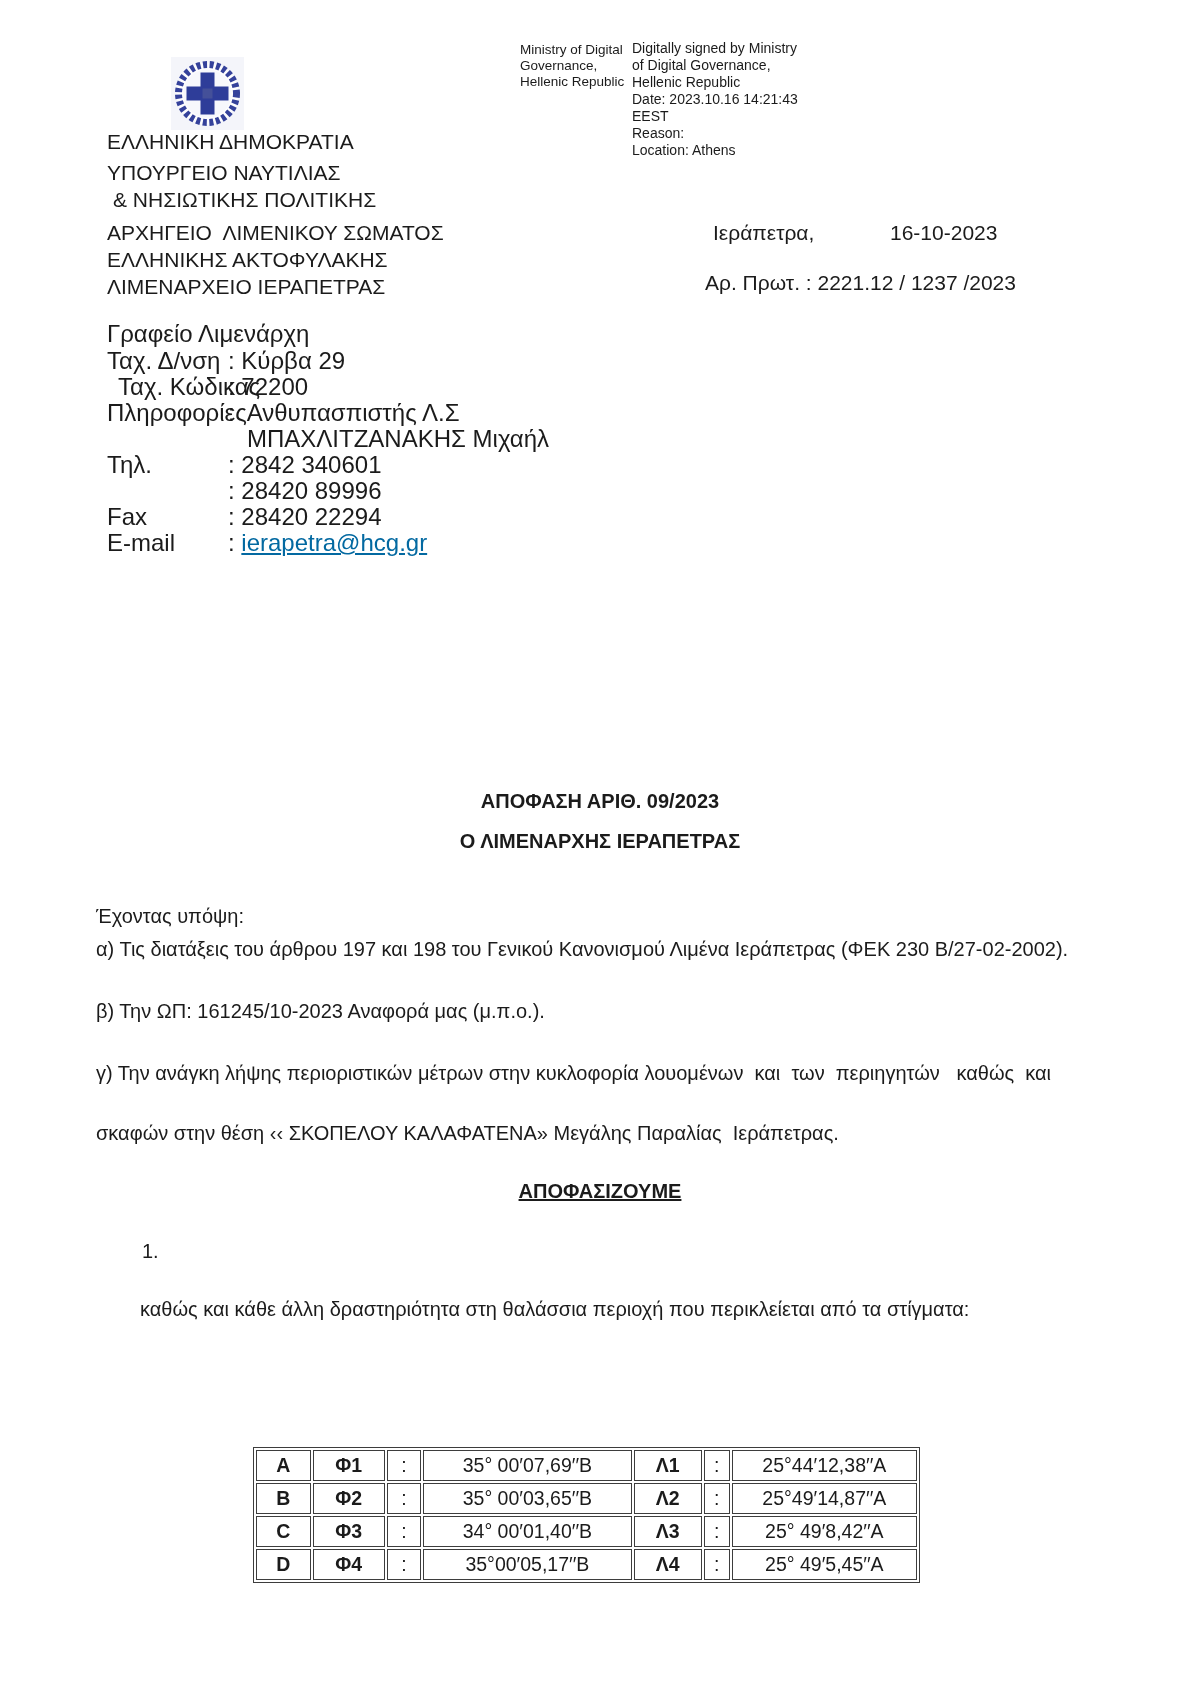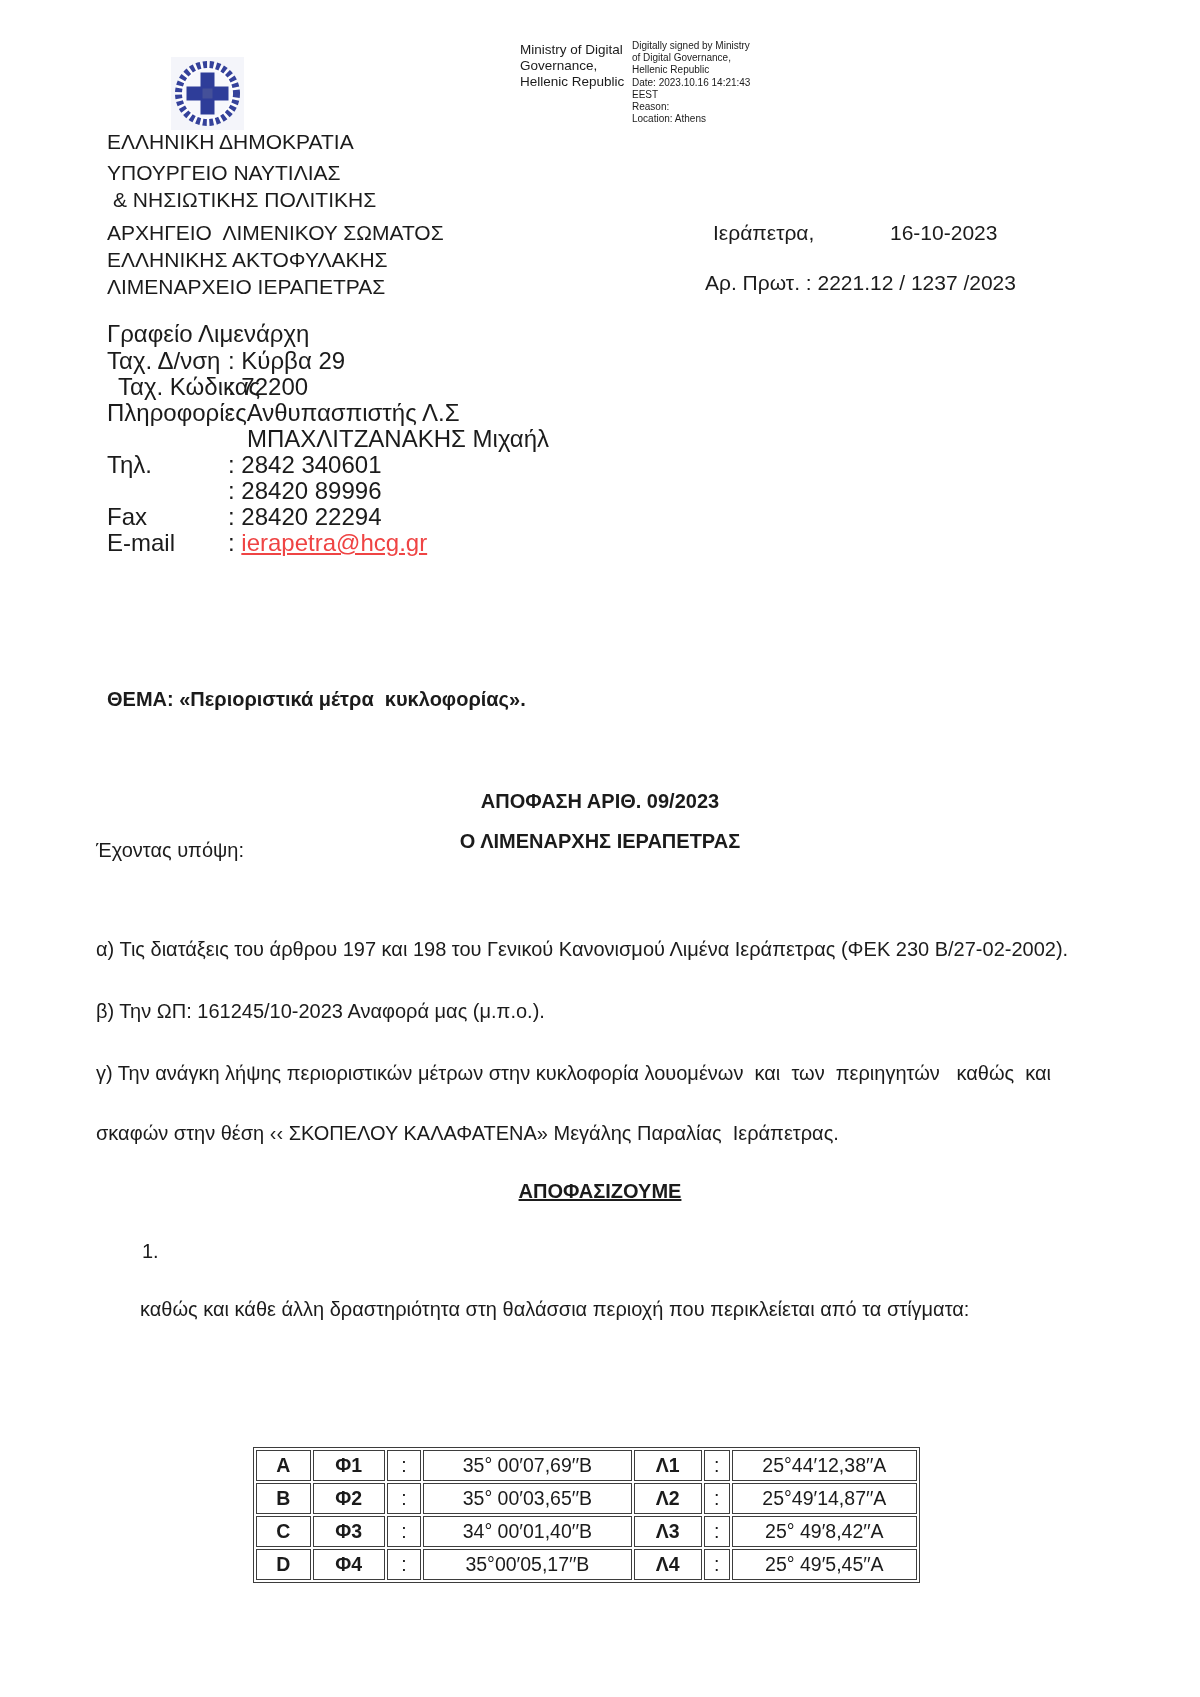--- a/index.html
+++ b/index.html
@@ -8,23 +8,23 @@
     font-family:"Liberation Sans",sans-serif;color:#1b1b1b;overflow:hidden;
   }
   .t{position:absolute;white-space:pre;}
   .b{font-weight:bold;}
   .center{left:0;width:1200px;text-align:center;}
   .hdr{font-size:21px;}
   .body-txt{font-size:20px;}
   .small-label{font-size:24px;}
   .ada{font-size:25px;letter-spacing:0.5px;}
   .signer{font-size:13.5px;line-height:1.18;}
-  .sigdetails{font-size:10px;line-height:1.22;}
+  .sigdetails{font-size:14px;line-height:1.22;}
   .underline{text-decoration:underline;}
-  .email-link{color:#ef4444;text-decoration:underline;cursor:pointer;}
+  .email-link{color:#0369a1;text-decoration:underline;cursor:pointer;}
   table.coords{
     position:absolute;left:253px;top:1447px;width:667px;
     border-collapse:separate;border-spacing:2px;
     border:1px solid #3d3d3d;font-size:19.5px;
   }
   table.coords td{
     border:1.5px solid #3d3d3d;text-align:center;vertical-align:middle;
     height:27px;padding:1px 3px;white-space:pre;
   }
   td.c-pt{width:52px;font-weight:bold;}
@@ -93,26 +93,25 @@
   <div class="t small-label" style="left:228px;top:451px;">: 2842 340601</div>
 
   <div class="t small-label" style="left:228px;top:477px;">: 28420 89996</div>
 
   <div class="t small-label" style="left:107px;top:503px;">Fax</div>
   <div class="t small-label" style="left:228px;top:503px;">: 28420 22294</div>
 
   <div class="t small-label" style="left:107px;top:529px;text-align:center;">E-mail</div>
   <div class="t small-label" style="left:228px;top:529px;"><span>: </span><span class="email-link">ierapetra@hcg.gr</span></div>
 
-  <div class="t body-txt b" style="left:107px;top:688px;">ΘΕΜΑ: «Περιοριστικά μέτρα  κυκλοφορίας».</div>
 
   <div class="t body-txt b center" style="top:790px;">ΑΠΟΦΑΣΗ ΑΡΙΘ. 09/2023</div>
   <div class="t body-txt b center" style="top:830px;">Ο ΛΙΜΕΝΑΡΧΗΣ ΙΕΡΑΠΕΤΡΑΣ</div>
 
-  <div class="t body-txt" style="left:96px;top:839px;text-align:right;">Έχοντας υπόψη:</div>
+  <div class="t body-txt" style="left:96px;top:905px;text-align:right;">Έχοντας υπόψη:</div>
 
   <div class="t body-txt" style="left:96px;top:938px;">α) Τις διατάξεις του άρθρου 197 και 198 του Γενικού Κανονισμού Λιμένα Ιεράπετρας (ΦΕΚ 230 Β/27-02-2002).</div>
   <div class="t body-txt" style="left:96px;top:1000px;">β) Την ΩΠ: 161245/10-2023 Αναφορά μας (μ.π.ο.).</div>
   <div class="t body-txt" style="left:96px;top:1062px;">γ) Την ανάγκη λήψης περιοριστικών μέτρων στην κυκλοφορία λουομένων  και  των  περιηγητών   καθώς  και</div>
   <div class="t body-txt" style="left:96px;top:1122px;">σκαφών στην θέση ‹‹ ΣΚΟΠΕΛΟΥ ΚΑΛΑΦΑΤΕΝΑ» Μεγάλης Παραλίας  Ιεράπετρας.</div>
 
   <div class="t body-txt b underline center" style="top:1180px;">ΑΠΟΦΑΣΙΖΟΥΜΕ</div>
 
   <div class="t body-txt" style="left:142px;top:1240px;">1.</div>
   <div class="t body-txt" style="left:140px;top:1298px;">καθώς και κάθε άλλη δραστηριότητα στη θαλάσσια περιοχή που περικλείεται από τα στίγματα:</div>

